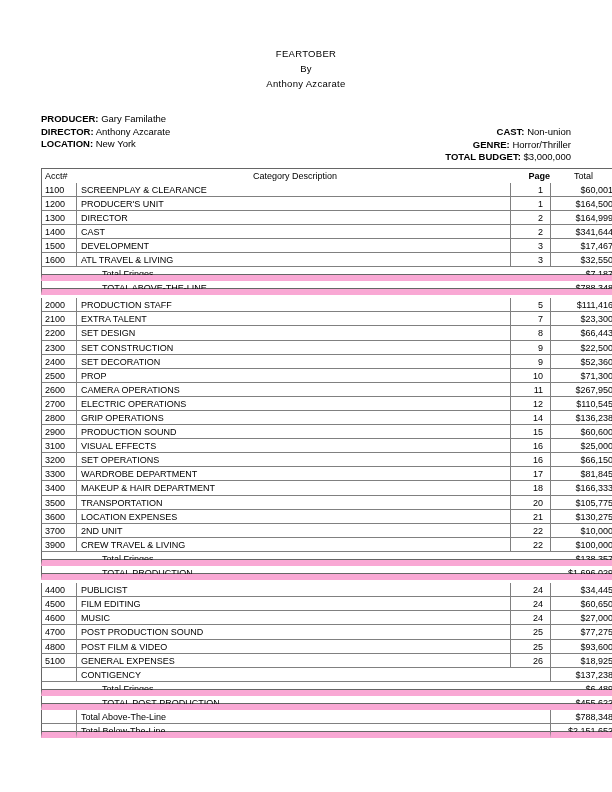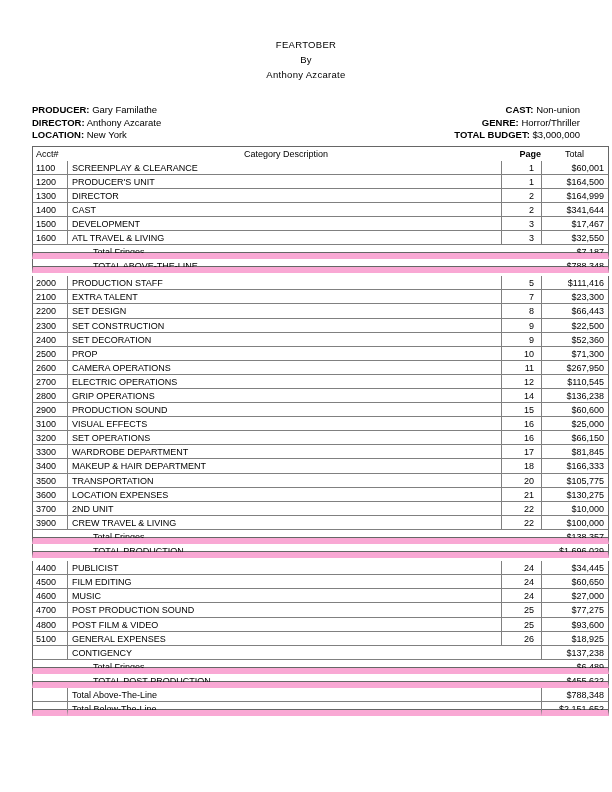--- a/index.html
+++ b/index.html
@@ -12,21 +12,21 @@
     height: 792px;
     font-family: "Liberation Sans", sans-serif;
     color: #000000;
     -webkit-font-smoothing: none;
   }
   .page {
     position: relative;
     width: 612px;
     height: 792px;
     box-sizing: border-box;
-    padding: 4px;
+    padding: 13px;
   }
 
   
   .title-block {
     text-align: center;
     padding-top: 33px;
     line-height: 15px;
   }
   .title-line {
     font-size: 9.5px;
@@ -36,21 +36,21 @@
   
   .credits {
     display: flex;
     justify-content: space-between;
     align-items: flex-start;
     margin: 0 28px;
     padding-top: 22px;
     line-height: 12.5px;
   }
   .credits-left { text-align: left; }
-  .credits-right { text-align: right; }
+  .credits-right { text-align: right; margin-top: 13px; }
   .credit-row {
     font-size: 9.5px;
     white-space: nowrap;
   }
   .credit-label { font-weight: bold; }
   .credit-value { font-weight: normal; }
   .credit-row.all-bold .credit-value { font-weight: normal; }
 
   
   .budget-table-wrap {

